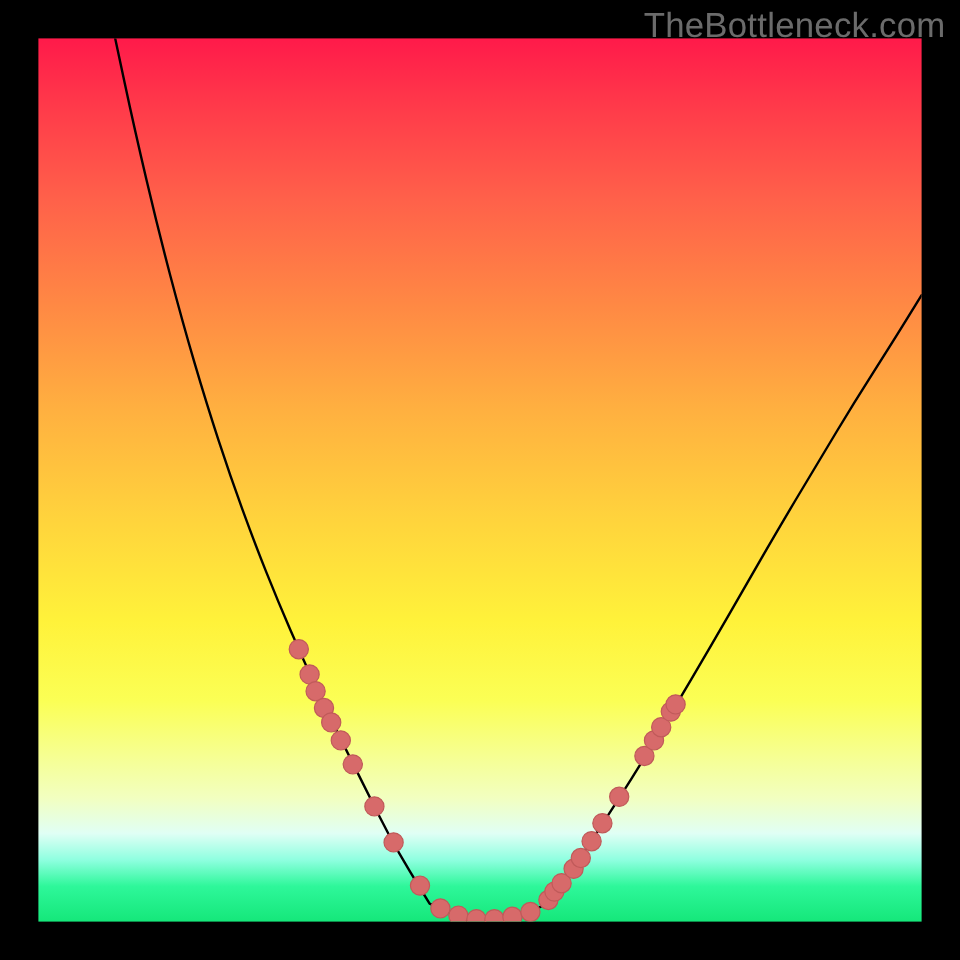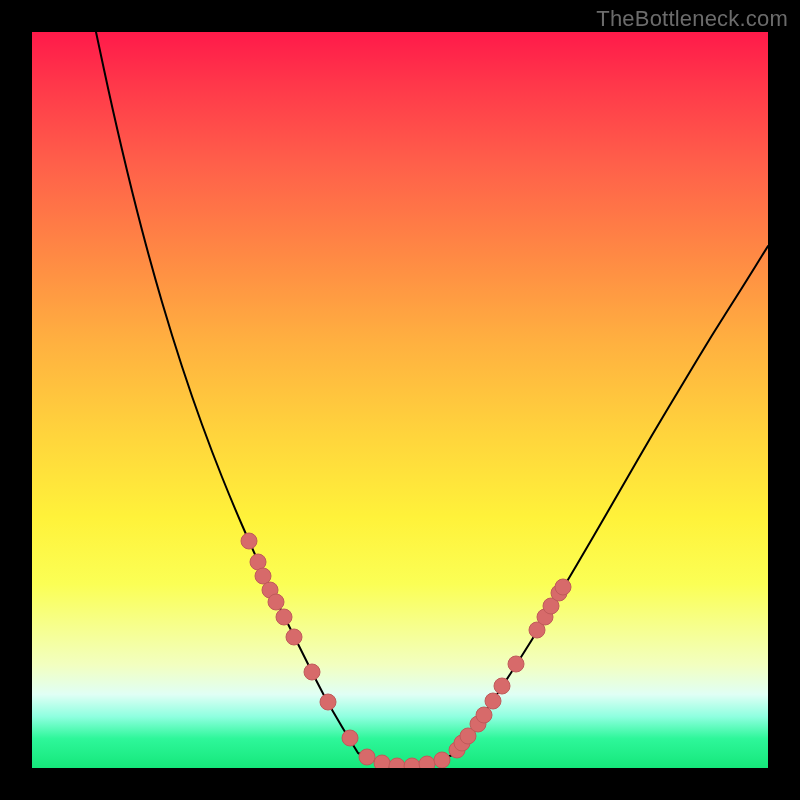--- a/index.html
+++ b/index.html
@@ -37,21 +37,21 @@
       #e0fff5 90%,
       #8fffe0 93%,
       #2ef79a 96%,
       #15e77a 100%);
   }
   .watermark {
     position: absolute;
     top: 6px;
     right: 12px;
     font-family: Arial, Helvetica, sans-serif;
-    font-size: 22px;
+    font-size: 29px;
     color: #6b6b6b;
     font-weight: 500;
     letter-spacing: 0.2px;
     user-select: none;
   }
   svg {
     position: absolute;
     left: 0;
     top: 0;
   }

